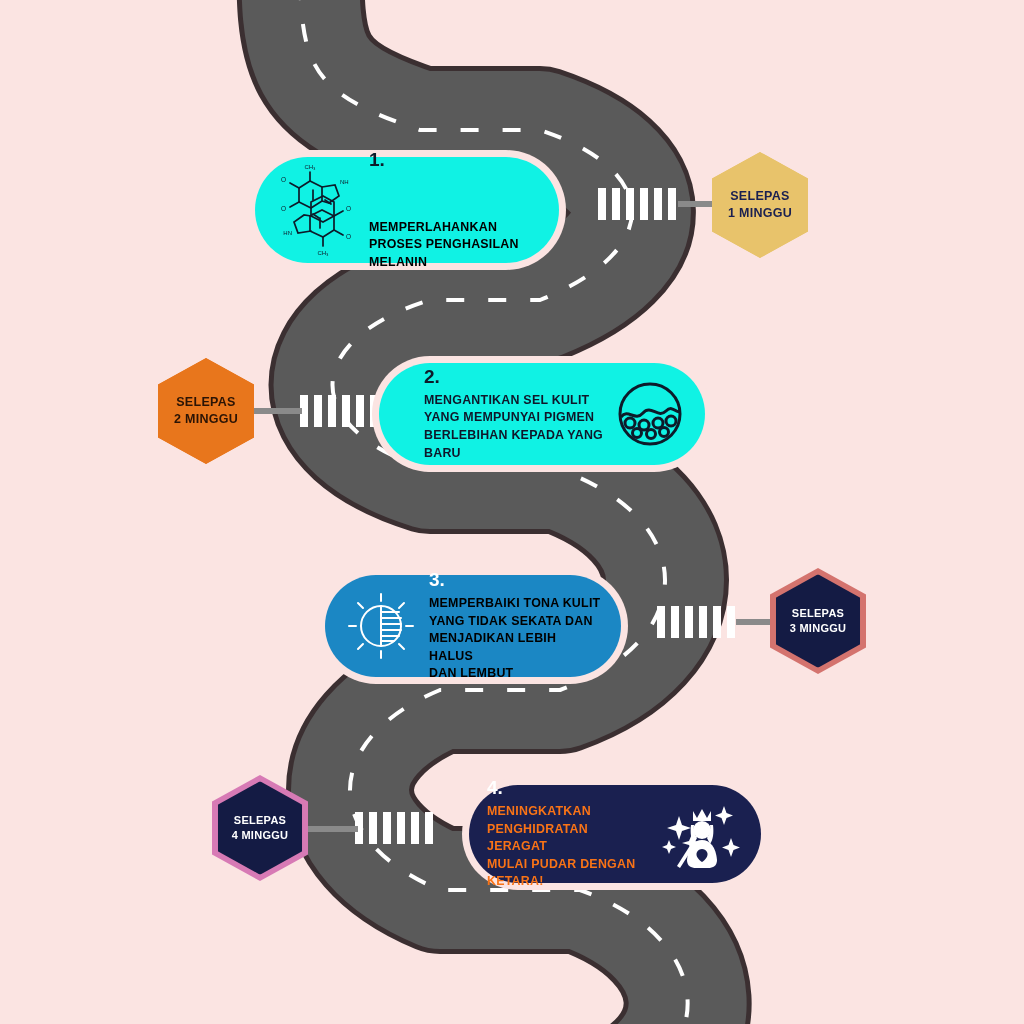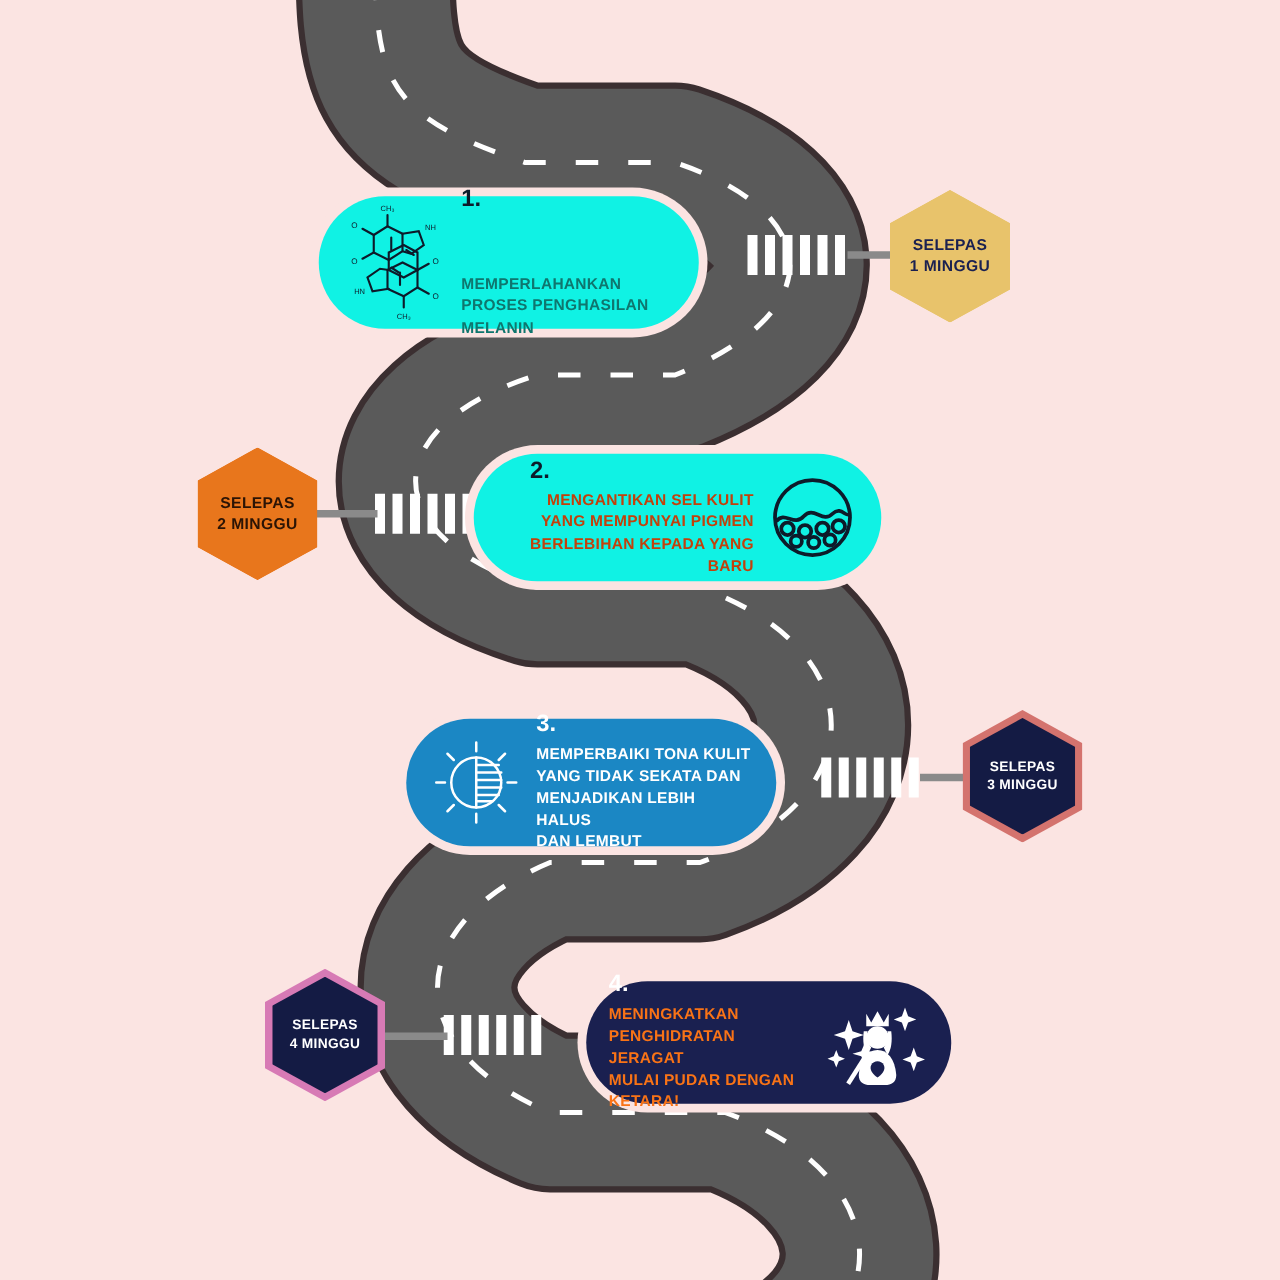--- a/index.html
+++ b/index.html
@@ -195,21 +195,21 @@
           <text x="73" y="51" font-size="6.5" fill="#0d1b2a" stroke="none" font-family="Liberation Sans, sans-serif">O</text>
           <text x="73" y="79" font-size="6.5" fill="#0d1b2a" stroke="none" font-family="Liberation Sans, sans-serif">O</text>
           <text x="67" y="24" font-size="6" fill="#0d1b2a" stroke="none" font-family="Liberation Sans, sans-serif">NH</text>
           <text x="19" y="75" font-size="6" fill="#0d1b2a" stroke="none" font-family="Liberation Sans, sans-serif" text-anchor="end">HN</text>
           <text x="37" y="9" font-size="6" fill="#0d1b2a" stroke="none" font-family="Liberation Sans, sans-serif" text-anchor="middle">CH₃</text>
           <text x="50" y="95" font-size="6" fill="#0d1b2a" stroke="none" font-family="Liberation Sans, sans-serif" text-anchor="middle">CH₃</text>
         </svg>
       </div>
       <div class="card-text">
         <div class="card-num" style="color:#0d1b2a;">1.</div>
-        <div class="card-body" style="color:#0f766e;margin-top:44px;">MEMPERLAHANKAN
+        <div class="card-body" style="color:#000000;margin-top:44px;">MEMPERLAHANKAN
 PROSES PENGHASILAN
 MELANIN</div>
       </div>
     </div>
   </div>
 
   <div class="card-wrap" style="left:372px; top:356px; width:340px; height:116px;">
     <div class="card rev" style="background:#10f2e4;">
       <div class="card-icon">
         <svg width="74" height="74" viewBox="0 0 74 74" fill="none" stroke="#0d1b2a" stroke-width="3">
@@ -221,21 +221,21 @@
           <circle cx="31" cy="48" r="5"></circle>
           <circle cx="45" cy="46" r="5"></circle>
           <circle cx="58" cy="44" r="5"></circle>
           <circle cx="24" cy="56" r="4.5"></circle>
           <circle cx="38" cy="57" r="4.5"></circle>
           <circle cx="51" cy="55" r="4.5"></circle>
         </svg>
       </div>
       <div class="card-text">
         <div class="card-num" style="color:#0d1b2a;">2.</div>
-        <div class="card-body" style="color:#c2410c;text-align:right;">MENGANTIKAN SEL KULIT
+        <div class="card-body" style="color:#0f172a;">MENGANTIKAN SEL KULIT
 YANG MEMPUNYAI PIGMEN
 BERLEBIHAN KEPADA YANG
 BARU</div>
       </div>
     </div>
   </div>
 
   <div class="card-wrap" style="left:318px; top:568px; width:310px; height:116px;">
     <div class="card" style="background:#1b87c4;">
       <div class="card-icon">
@@ -245,21 +245,21 @@
 
           <path d="M38,24 L56,24 M38,30 L58,30 M38,36 L58,36
                    M38,42 L58,42 M38,48 L56,48 M38,53 L51,53"></path>
 
           <path d="M38,6 L38,13 M38,63 L38,70 M6,38 L13,38 M63,38 L70,38
                    M15,15 L20,20 M56,56 L61,61 M61,15 L56,20 M20,56 L15,61"></path>
         </svg>
       </div>
       <div class="card-text">
         <div class="card-num" style="color:#ffffff;">3.</div>
-        <div class="card-body" style="color:#ffffff;">MEMPERBAIKI TONA KULIT
+        <div class="card-body" style="color:#000000;">MEMPERBAIKI TONA KULIT
 YANG TIDAK SEKATA DAN
 MENJADIKAN LEBIH HALUS
 DAN LEMBUT</div>
       </div>
     </div>
   </div>
 
   <div class="card-wrap" style="left:462px; top:778px; width:306px; height:112px;">
     <div class="card rev" style="background:#1a2050;">
       <div class="card-icon">

